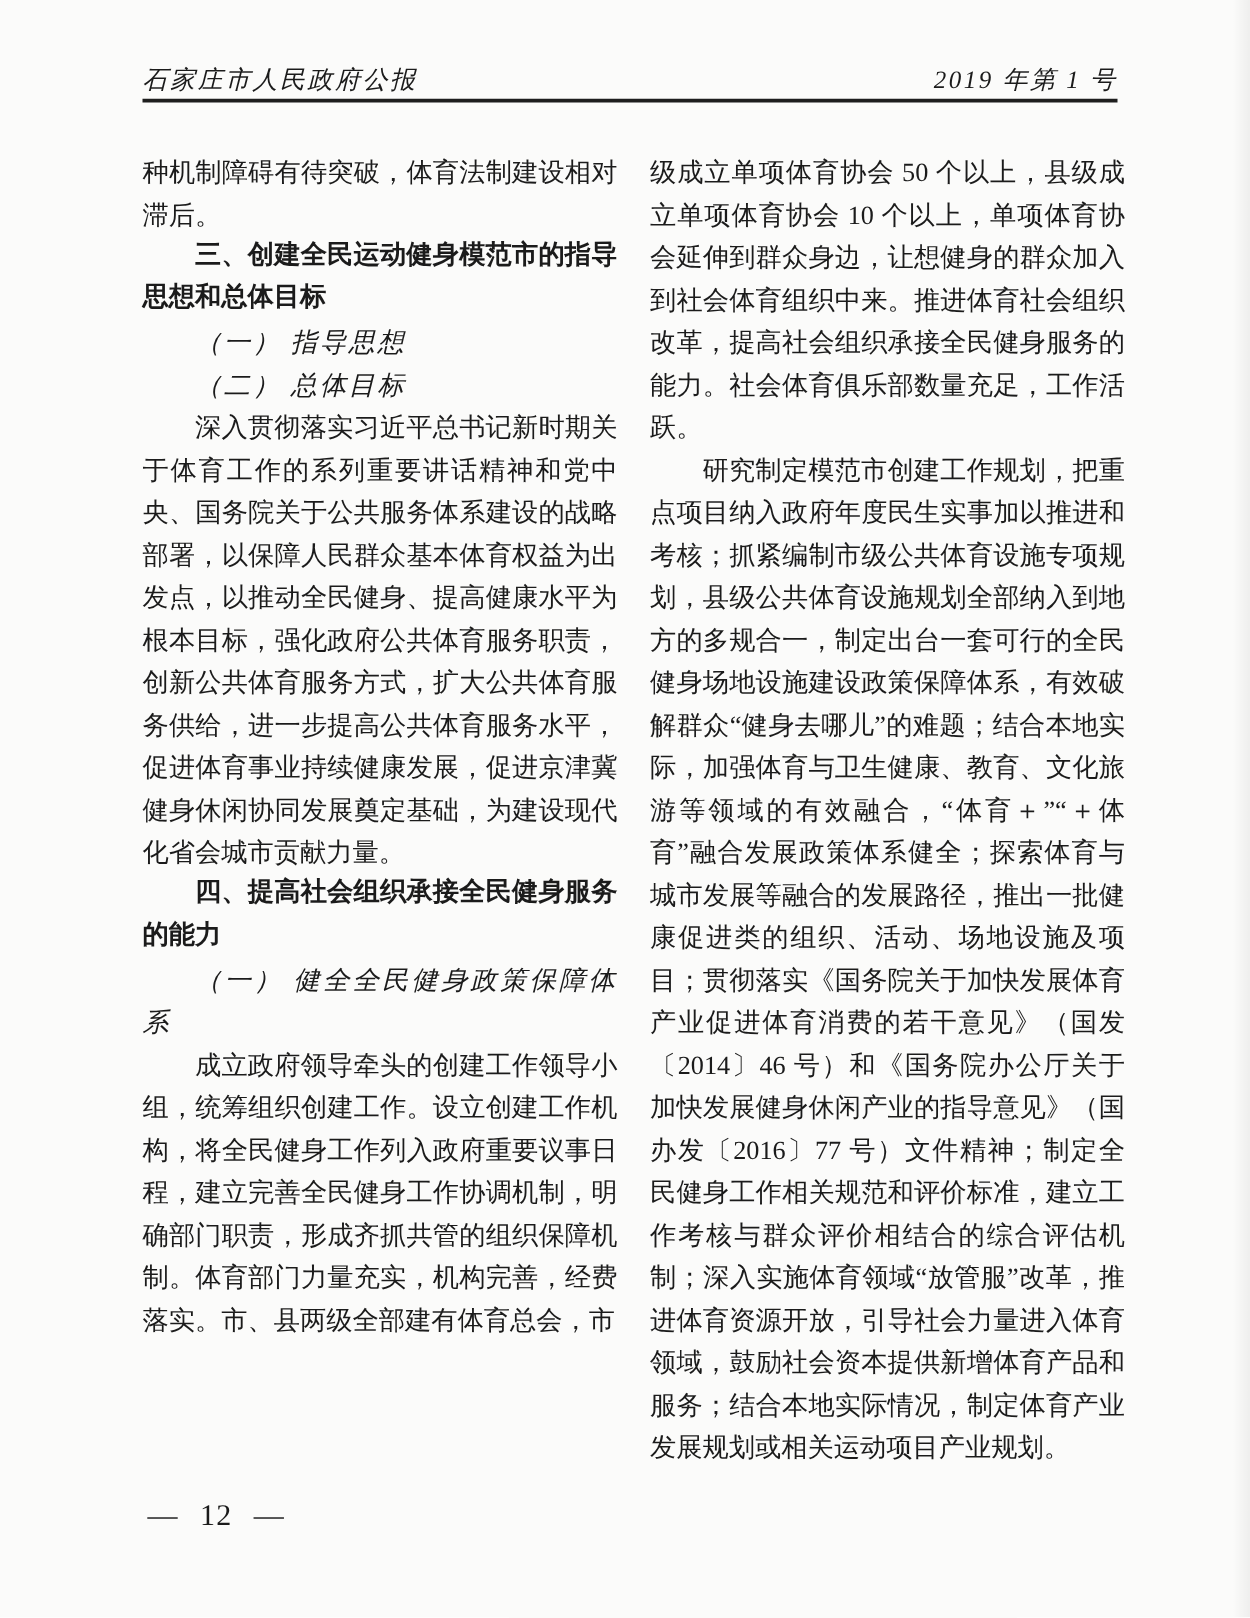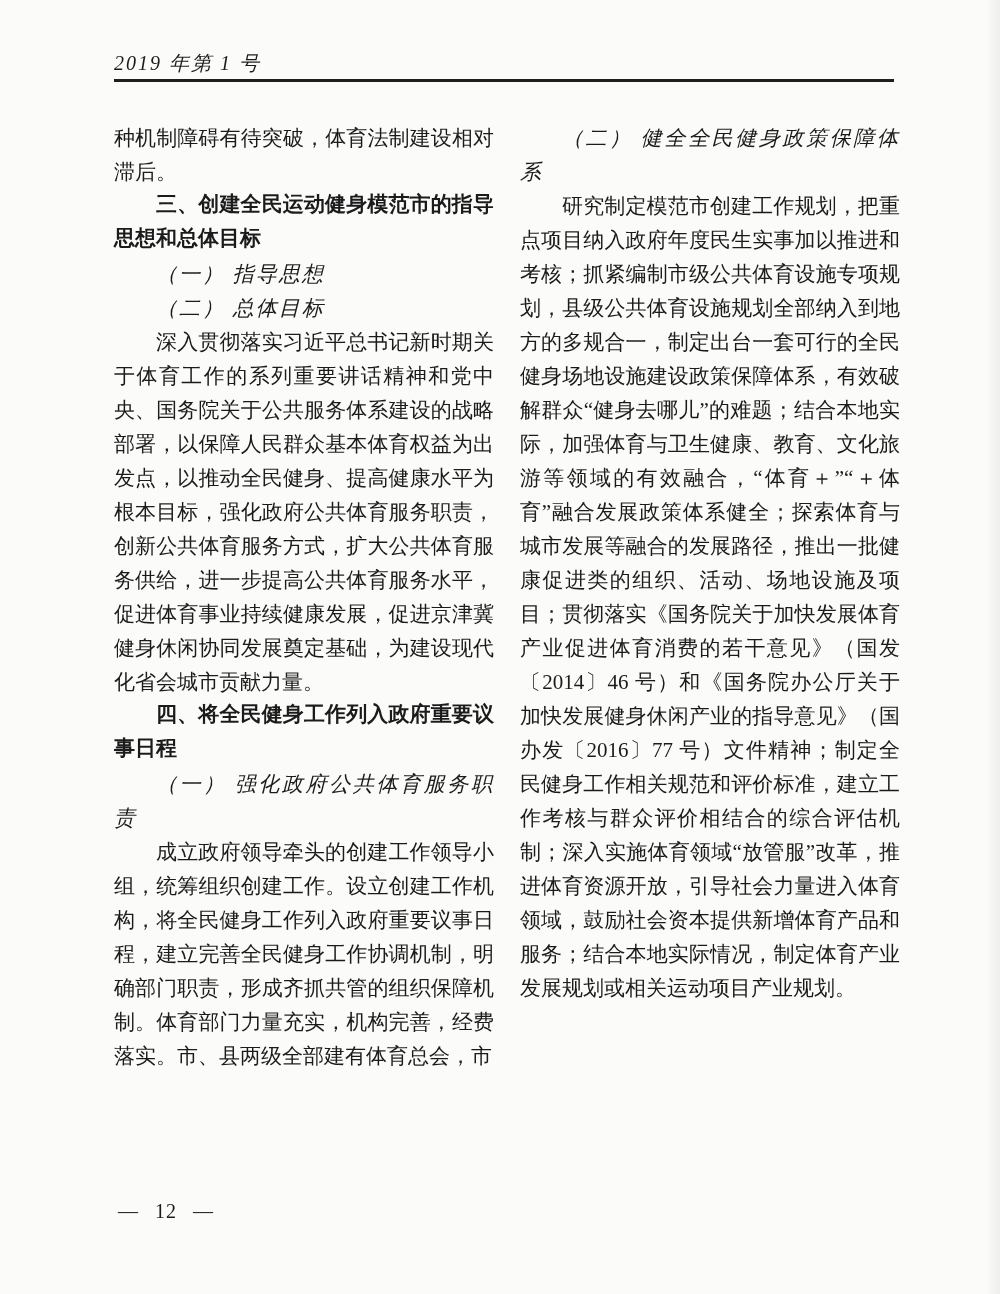--- a/index.html
+++ b/index.html
@@ -74,48 +74,49 @@
   }
   .para.subheading {
     font-style: italic;
     letter-spacing: 0.1em;
     font-family: Liberation Serif, serif;
   }
   .page-footer {
     position: absolute;
     top: 1200px;
     left: 118px;
-    font-size: 20px;
+    font-size: 24px;
     word-spacing: 10px;
     letter-spacing: 1px;
   }
 </style>
 </head>
 <body>
 
 <div class="page">
 
   <div class="page-header">
+    <span>石家庄市人民政府公报</span>
     <span>2019 年第 1 号</span>
   </div>
 
   <div class="header-rule"></div>
 
   <div class="content">
     <div class="col" id="col-left">
         <p class="para cont">种机制障碍有待突破，体育法制建设相对滞后。</p>
         <p class="para heading">三、创建全民运动健身模范市的指导思想和总体目标</p>
         <p class="para subheading">（一） 指导思想</p>
         <p class="para subheading">（二） 总体目标</p>
         <p class="para">深入贯彻落实习近平总书记新时期关于体育工作的系列重要讲话精神和党中央、国务院关于公共服务体系建设的战略部署，以保障人民群众基本体育权益为出发点，以推动全民健身、提高健康水平为根本目标，强化政府公共体育服务职责，创新公共体育服务方式，扩大公共体育服务供给，进一步提高公共体育服务水平，促进体育事业持续健康发展，促进京津冀健身休闲协同发展奠定基础，为建设现代化省会城市贡献力量。</p>
-        <p class="para heading">四、将全民健身工作列入政府重要议事日程</p>
-        <p class="para subheading">（一） 强化政府公共体育服务职责</p>
+        <p class="para heading">四、提高社会组织承接全民健身服务的能力</p>
+        <p class="para subheading">（一） 健全全民健身政策保障体系</p>
         <p class="para">成立政府领导牵头的创建工作领导小组，统筹组织创建工作。设立创建工作机构，将全民健身工作列入政府重要议事日程，建立完善全民健身工作协调机制，明确部门职责，形成齐抓共管的组织保障机制。体育部门力量充实，机构完善，经费落实。市、县两级全部建有体育总会，市</p>
       </div>
     <div class="col" id="col-right">
-        <p class="para subheading">（二） 健全全民健身政策保障体系</p>
+        <p class="para cont">级成立单项体育协会 50 个以上，县级成立单项体育协会 10 个以上，单项体育协会延伸到群众身边，让想健身的群众加入到社会体育组织中来。推进体育社会组织改革，提高社会组织承接全民健身服务的能力。社会体育俱乐部数量充足，工作活跃。</p>
         <p class="para">研究制定模范市创建工作规划，把重点项目纳入政府年度民生实事加以推进和考核；抓紧编制市级公共体育设施专项规划，县级公共体育设施规划全部纳入到地方的多规合一，制定出台一套可行的全民健身场地设施建设政策保障体系，有效破解群众“健身去哪儿”的难题；结合本地实际，加强体育与卫生健康、教育、文化旅游等领域的有效融合，“体育＋”“＋体育”融合发展政策体系健全；探索体育与城市发展等融合的发展路径，推出一批健康促进类的组织、活动、场地设施及项目；贯彻落实《国务院关于加快发展体育产业促进体育消费的若干意见》（国发〔2014〕46 号）和《国务院办公厅关于加快发展健身休闲产业的指导意见》（国办发〔2016〕77 号）文件精神；制定全民健身工作相关规范和评价标准，建立工作考核与群众评价相结合的综合评估机制；深入实施体育领域“放管服”改革，推进体育资源开放，引导社会力量进入体育领域，鼓励社会资本提供新增体育产品和服务；结合本地实际情况，制定体育产业发展规划或相关运动项目产业规划。</p>
       </div>
   </div>
 
   <div class="page-footer">— 12 —</div>
 
 </div>
 
 </body></html>

